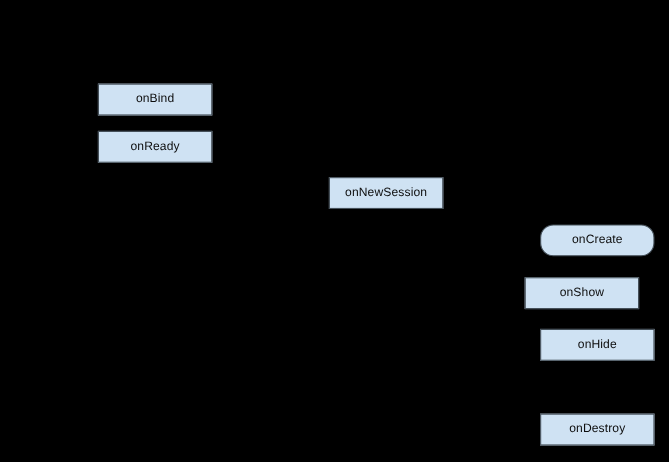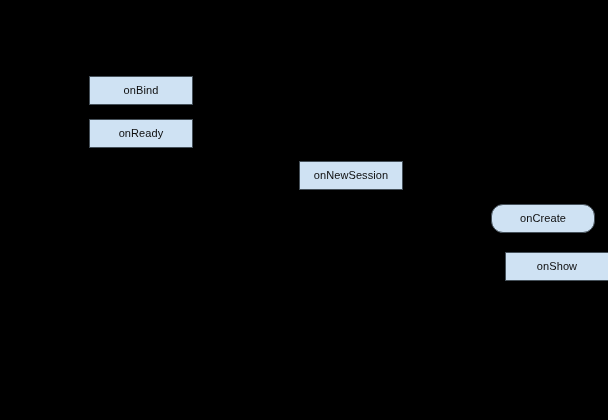--- a/index.html
+++ b/index.html
@@ -34,21 +34,21 @@
     color: var(--node-text, #0d0d0d);
     letter-spacing: 0.1px;
     user-select: none;
     text-align: center;
   }
   
   .pos-onbind      { left: 89px;  top: 76px;  }
   .pos-onready     { left: 89px;  top: 119px; }
   .pos-onnewsession{ left: 264px; top: 161px; margin-left: 35px; }
   .pos-oncreate    { left: 491px; top: 204px; border-radius: 12px; }
-  .pos-onshow      { left: 505px; top: 252px; }
+  .pos-onshow      { left: 477px; top: 252px; }
   .pos-onhide      { left: 491px; top: 299px; }
   .pos-onshutdown  { left: 89px;  top: 377px; }
   .pos-ondestroy   { left: 491px; top: 376px; }
 </style>
 </head>
 <body>
 
 <div class="canvas">
 
   <div class="node pos-onbind">
@@ -64,16 +64,22 @@
   </div>
 
   <div class="node pos-oncreate">
     <span>onCreate</span>
   </div>
 
   <div class="node pos-onshow">
     <span>onShow</span>
   </div>
 
+  <div class="node pos-onhide">
+    <span>onHide</span>
+  </div>
 
 
+  <div class="node pos-ondestroy">
+    <span>onDestroy</span>
+  </div>
 
 </div>
 
 </body></html>

